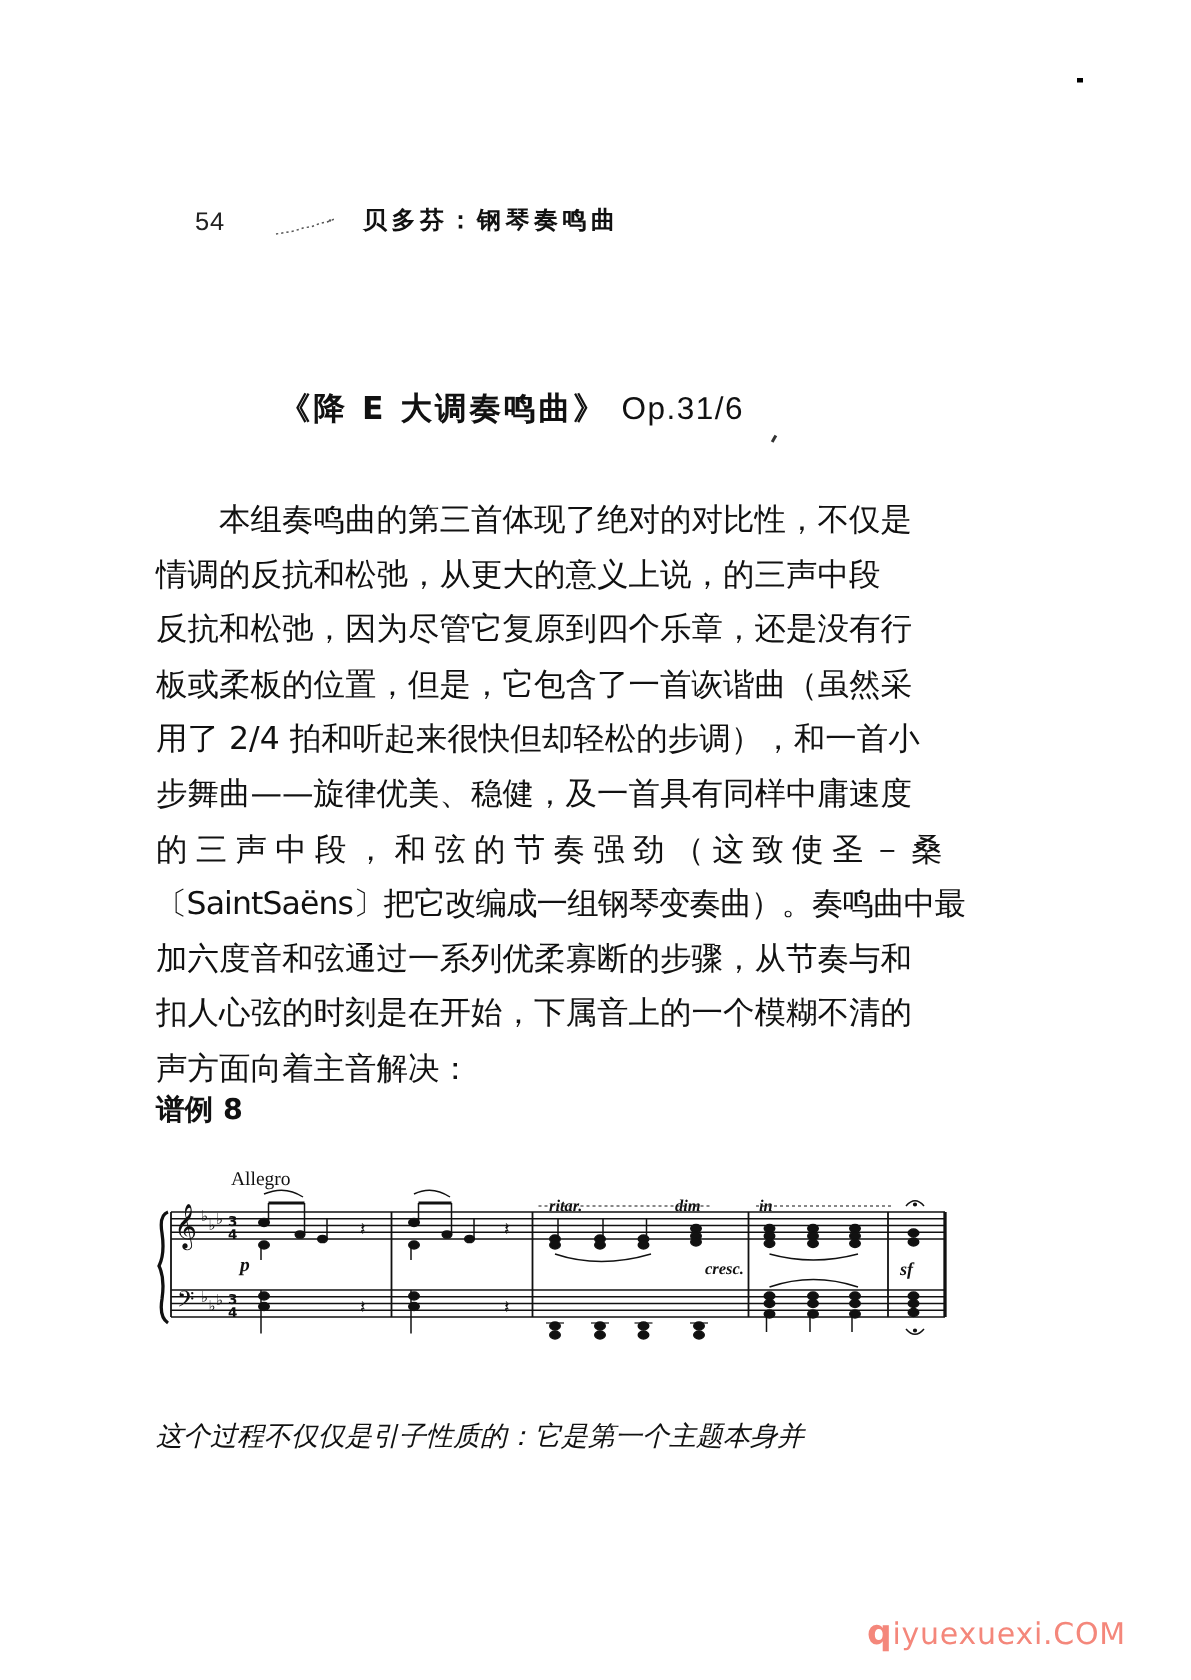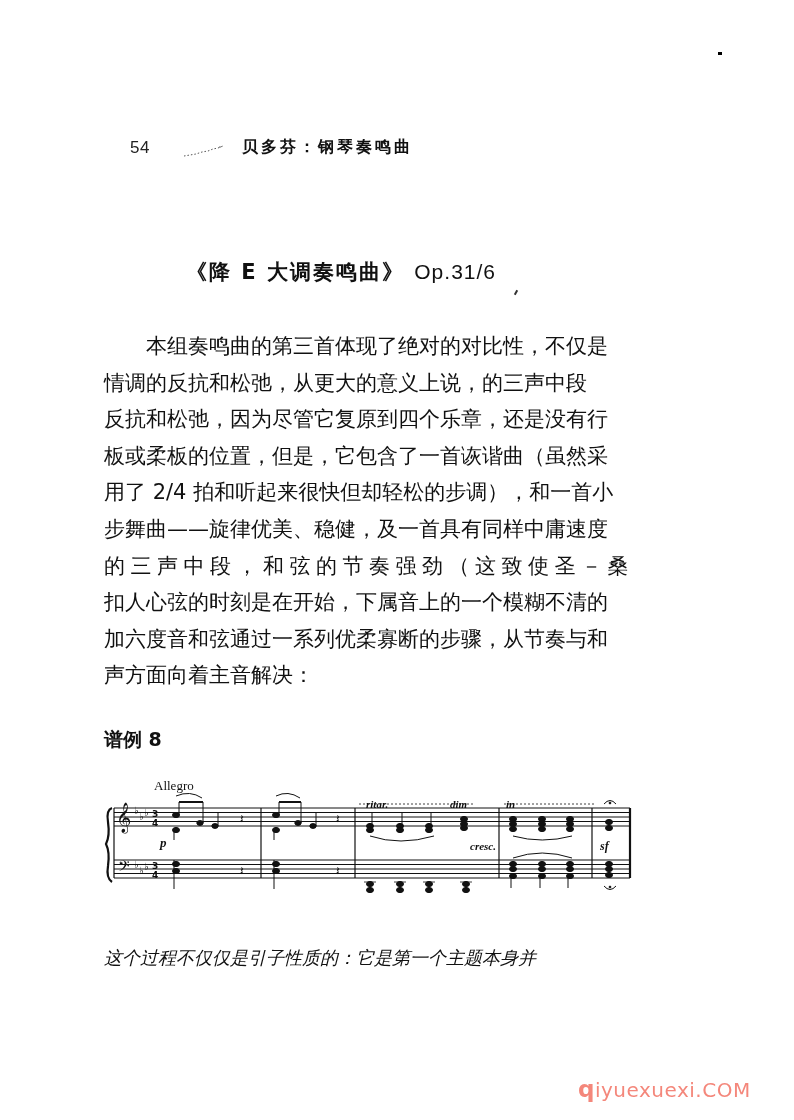--- a/index.html
+++ b/index.html
@@ -166,22 +166,23 @@
 <div class="title-speck"></div>
 
 <div class="body-text">
   <p class="indent">本组奏鸣曲的第三首体现了绝对的对比性，不仅是</p>
   <p>情调的反抗和松弛，从更大的意义上说，的三声中段</p>
   <p>反抗和松弛，因为尽管它复原到四个乐章，还是没有行</p>
   <p>板或柔板的位置，但是，它包含了一首诙谐曲（虽然采</p>
   <p>用了 2/4 拍和听起来很快但却轻松的步调），和一首小</p>
   <p>步舞曲——旋律优美、稳健，及一首具有同样中庸速度</p>
   <p style="letter-spacing:5.5px;">的三声中段，和弦的节奏强劲（这致使圣－桑</p>
+  <p style="letter-spacing:-0.6px;">〔SaintSaëns〕把它改编成一组钢琴变奏曲）。奏鸣曲中最</p>
+  <p>加六度音和弦通过一系列优柔寡断的步骤，从节奏与和</p>
   <p>扣人心弦的时刻是在开始，下属音上的一个模糊不清的</p>
-  <p>加六度音和弦通过一系列优柔寡断的步骤，从节奏与和</p>
   <p>声方面向着主音解决：</p>
 </div>
 
 <div class="example-label">谱例 8</div>
 
 <div class="score">
   <span class="tempo">Allegro</span>
   <span class="dir" style="left:262px; top:24px;">ritar.</span>
   <span class="dir" style="left:346px; top:24px;">dim</span>
   <span class="dir" style="left:402px; top:24px;">in</span>

